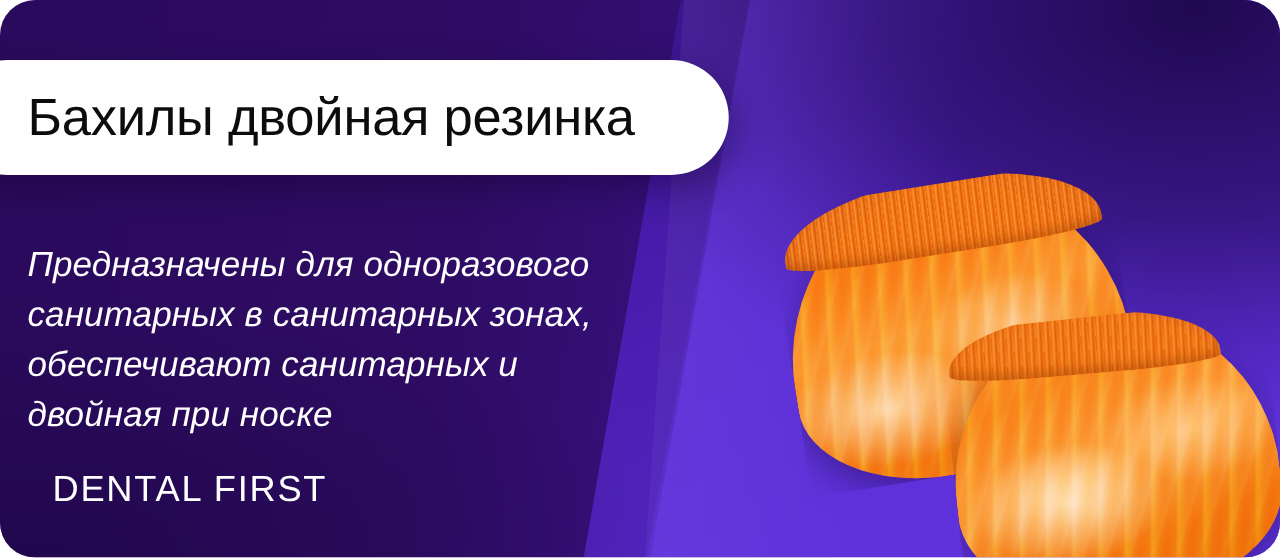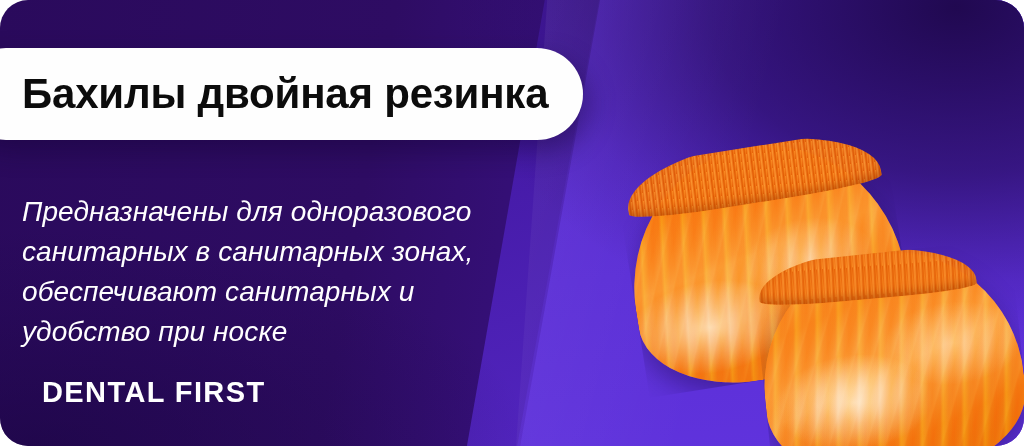--- a/index.html
+++ b/index.html
@@ -71,21 +71,21 @@
     background: #fefefe;
     border-radius: 46px;
     box-shadow: 6px 10px 26px rgba(18,2,48,.40);
     display: flex;
     align-items: center;
   }
   .title-text {
     margin-left: 62px;
     color: #0c0c0c;
     font-size: 42px;
-    font-weight: 700;
+    font-weight: 400;
     letter-spacing: -0.2px;
     line-height: 1;
     white-space: nowrap;
   }
 
   
   .body-copy {
     position: absolute;
     left: 22px;
     top: 192px;
@@ -99,21 +99,21 @@
   }
   .body-copy .line { display: block; white-space: nowrap; }
 
   
   .brand {
     position: absolute;
     left: 42px;
     top: 378px;
     color: #ffffff;
     font-size: 29px;
-    font-weight: 700;
+    font-weight: 400;
     letter-spacing: 1.4px;
     line-height: 1;
   }
 
   
   .product {
     position: absolute;
     left: 604px;
     top: 96px;
     width: 420px;
@@ -235,18 +235,18 @@
   </div>
 
   <div class="title-pill">
     <div class="title-text">Бахилы двойная резинка</div>
   </div>
 
   <div class="body-copy">
     <span class="line">Предназначены для одноразового</span>
     <span class="line">санитарных в санитарных зонах,</span>
     <span class="line">обеспечивают санитарных и</span>
-    <span class="line">удобство при носке</span>
+    <span class="line">двойная при носке</span>
   </div>
 
   <div class="brand">DENTAL FIRST</div>
 
 </div>
 
 </body></html>

